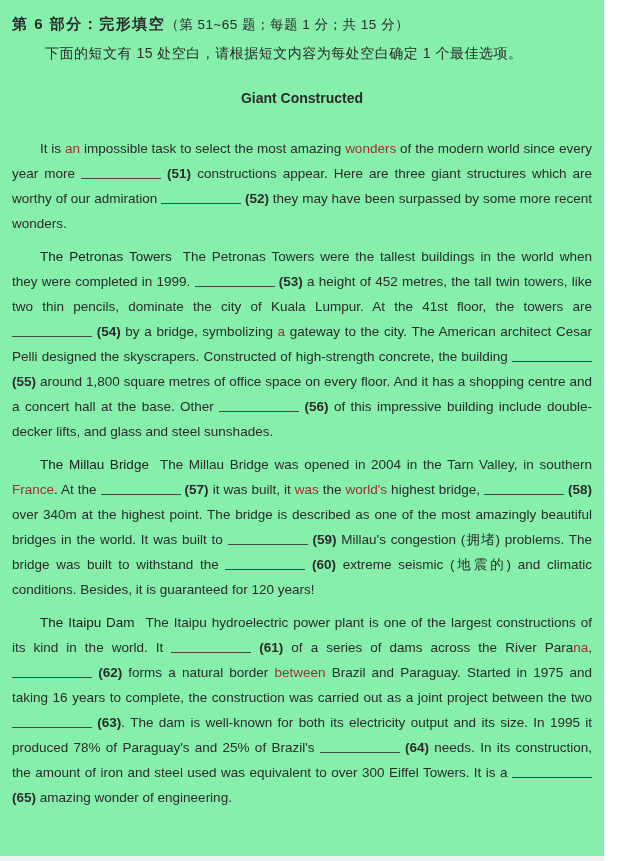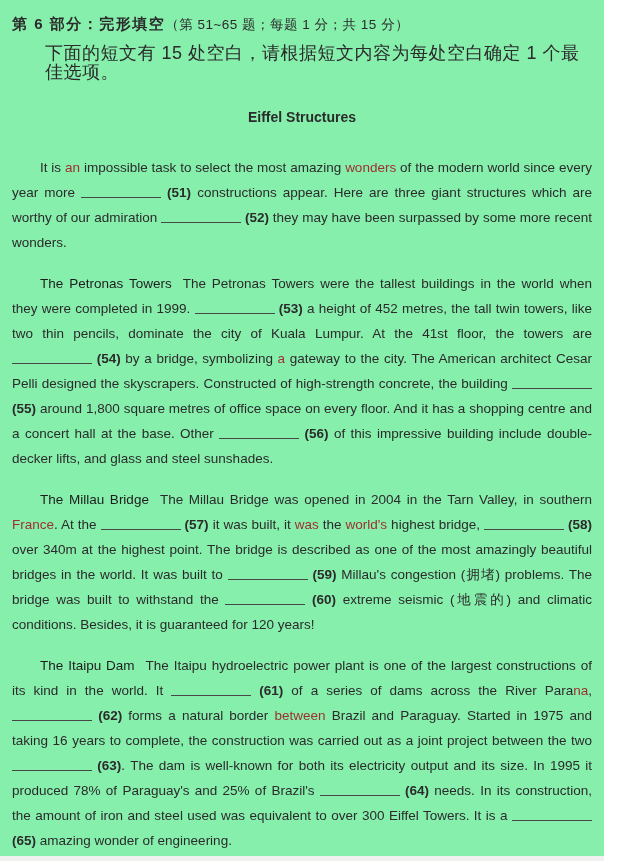--- a/index.html
+++ b/index.html
@@ -12,32 +12,32 @@
     background:#86efac;color:var(--ink,#2b2b2b);
   }
   .header-line{
     padding:13px 12px 0 12px;
     font-size:15px;line-height:21px;white-space:nowrap;
   }
   .sec-title{font-weight:bold;letter-spacing:1.5px;}
   .sec-meta{font-size:13.5px;letter-spacing:0.5px;}
   .instruction{
     margin:9px 12px 0 45px;
-    font-size:18px;line-height:19px;letter-spacing:0.5px;
+    font-size:14px;line-height:19px;letter-spacing:0.5px;
   }
   .title{
     margin-top:27px;text-align:center;
     font-weight:bold;font-size:14px;line-height:17px;
   }
   .passage{
     margin:29px 12px 0 12px;
     font-size:13.5px;line-height:25px;
     text-align:justify;
   }
-  .para{margin:16px 0 3px 0;text-indent:28px;}
+  .para{margin:8px 0 3px 0;text-indent:28px;}
   .blank{
     display:inline-block;width:80px;height:11px;margin-bottom:-1px;
     border-bottom:1.5px solid var(--rule,#474747);
   }
   .bnum{font-weight:bold;}
   .b{font-weight:normal;color:#1d1d1d;}
   .head{margin-right:11px;}
   .red{color:var(--red,#9e2f2f);}
   .page-edge{
     position:absolute;left:0;bottom:0;width:100%;height:5px;
@@ -45,21 +45,21 @@
   }
 </style>
 </head>
 <body>
 
 <div class="sheet">
   <div class="header-line">
     <span class="sec-title">第 6 部分：完形填空</span><span class="sec-meta">（第 51~65 题；每题 1 分；共 15 分）</span>
   </div>
   <div class="instruction">下面的短文有 15 处空白，请根据短文内容为每处空白确定 1 个最佳选项。</div>
-  <div class="title">Eiffel Structures</div>
+  <div class="title">Giant Constructed</div>
   <div class="passage">
       <p class="para"><span class="">It is </span><span class="red">an</span><span class=""> impossible task to select the most amazing </span><span class="red">wonders</span><span class=""> of the modern world since every year more </span><span class="blank"></span> <span class="bnum">(51)</span><span class=""> constructions appear. Here are three giant structures which are worthy of our admiration </span><span class="blank"></span> <span class="bnum">(52)</span><span class=""> they may have been surpassed by some more recent wonders.</span></p>
       <p class="para"><span class="b head">The Petronas Towers</span><span class="">The Petronas Towers were the tallest buildings in the world when they were completed in 1999. </span><span class="blank"></span> <span class="bnum">(53)</span><span class=""> a height of 452 metres, the tall twin towers, like two thin pencils, dominate the city of Kuala Lumpur. At the 41st floor, the towers are </span><span class="blank"></span> <span class="bnum">(54)</span><span class=""> by a bridge, symbolizing </span><span class="red">a</span><span class=""> gateway to the city. The American architect Cesar Pelli designed the skyscrapers. Constructed of high-strength concrete, the building </span><span class="blank"></span> <span class="bnum">(55)</span><span class=""> around 1,800 square metres of office space on every floor. And it has a shopping centre and a concert hall at the base. Other </span><span class="blank"></span> <span class="bnum">(56)</span><span class=""> of this impressive building include double-decker lifts, and glass and steel sunshades.</span></p>
       <p class="para"><span class="b head">The Millau Bridge</span><span class="">The Millau Bridge was opened in 2004 in the Tarn Valley, in southern </span><span class="red">France</span><span class="">. At the </span><span class="blank"></span> <span class="bnum">(57)</span><span class=""> it was built, it </span><span class="red">was</span><span class=""> the </span><span class="red">world's</span><span class=""> highest bridge, </span><span class="blank"></span> <span class="bnum">(58)</span><span class=""> over 340m at the highest point. The bridge is described as one of the most amazingly beautiful bridges in the world. It was built to </span><span class="blank"></span> <span class="bnum">(59)</span><span class=""> Millau's congestion (拥堵) problems. The bridge was built to withstand the </span><span class="blank"></span> <span class="bnum">(60)</span><span class=""> extreme seismic (地震的) and climatic conditions. Besides, it is guaranteed for 120 years!</span></p>
       <p class="para"><span class="b head">The Itaipu Dam</span><span class="">The Itaipu hydroelectric power plant is one of the largest constructions of its kind in the world. It </span><span class="blank"></span> <span class="bnum">(61)</span><span class=""> of a series of dams across the River Para</span><span class="red">na</span><span class="">, </span><span class="blank"></span> <span class="bnum">(62)</span><span class=""> forms a natural border </span><span class="red">between</span><span class=""> Brazil and Paraguay. Started in 1975 and taking 16 years to complete, the construction was carried out as a joint project between the two </span><span class="blank"></span> <span class="bnum">(63)</span><span class="">. The dam is well-known for both its electricity output and its size. In 1995 it produced 78% of Paraguay's and 25% of Brazil's </span><span class="blank"></span> <span class="bnum">(64)</span><span class=""> needs. In its construction, the amount of iron and steel used was equivalent to over 300 Eiffel Towers. It is a </span><span class="blank"></span> <span class="bnum">(65)</span><span class=""> amazing wonder of engineering.</span></p>
     </div>
   <div class="page-edge"></div>
 </div>
 
 </body></html>

